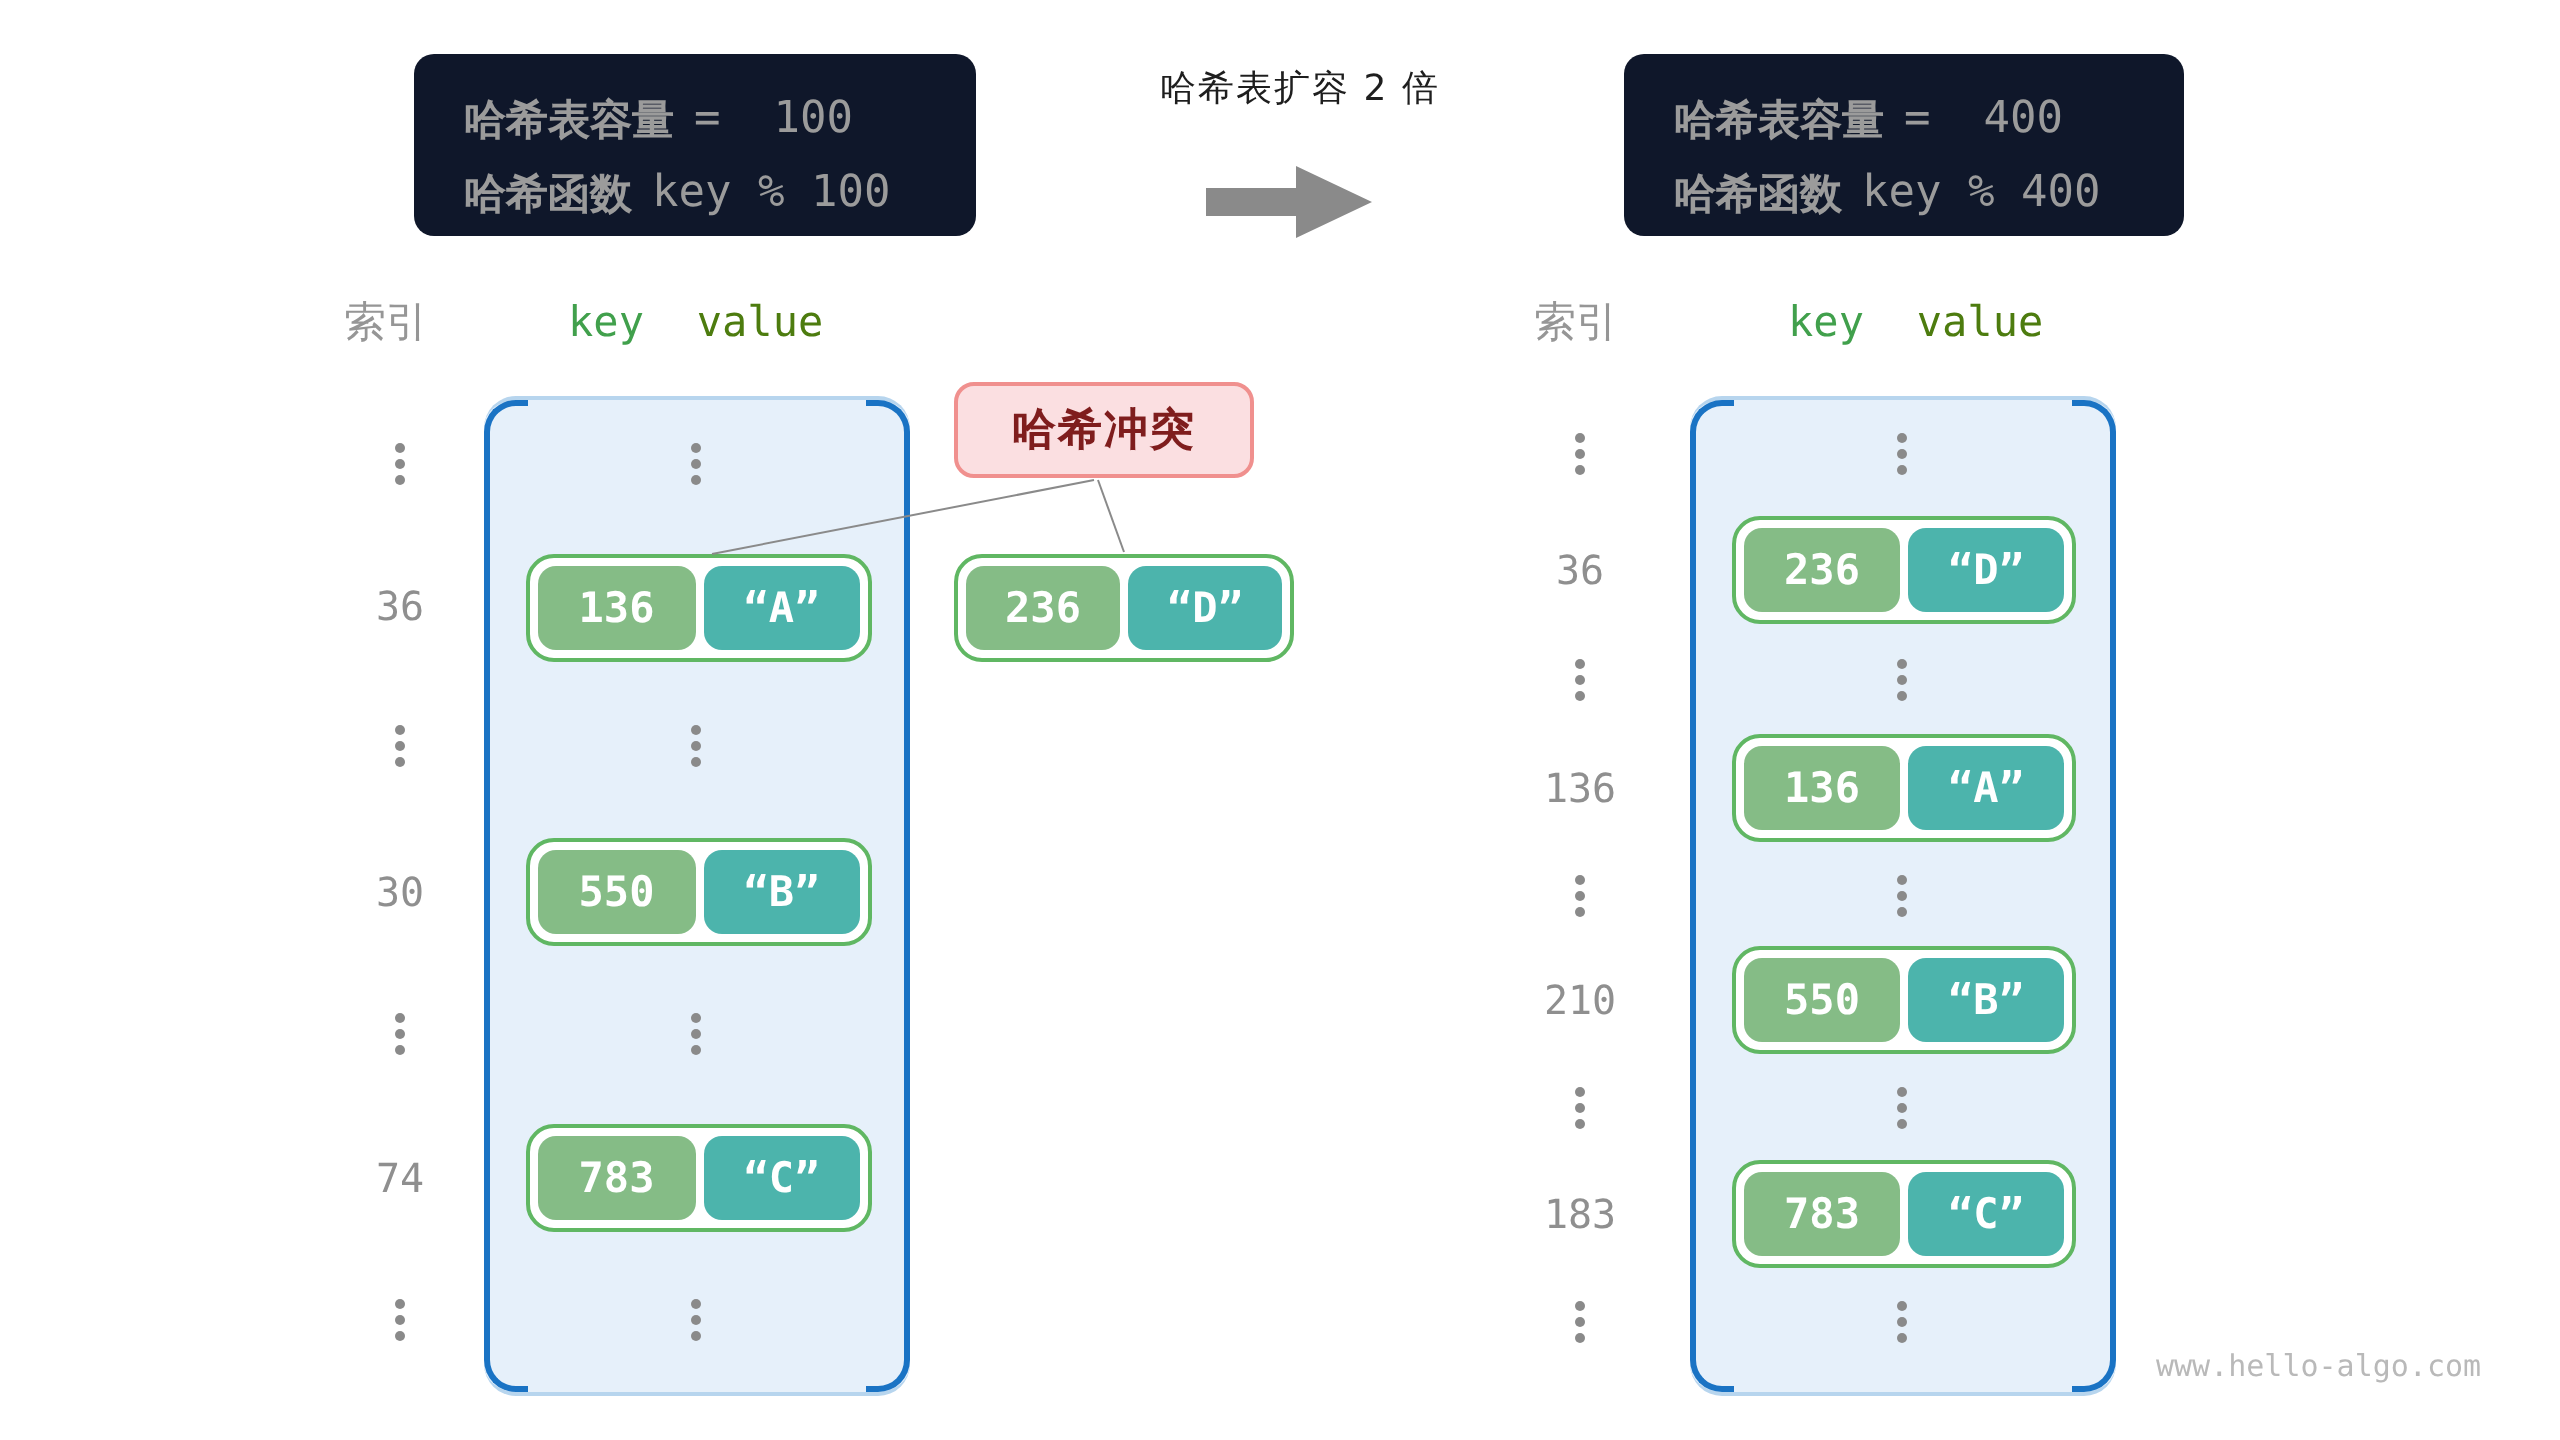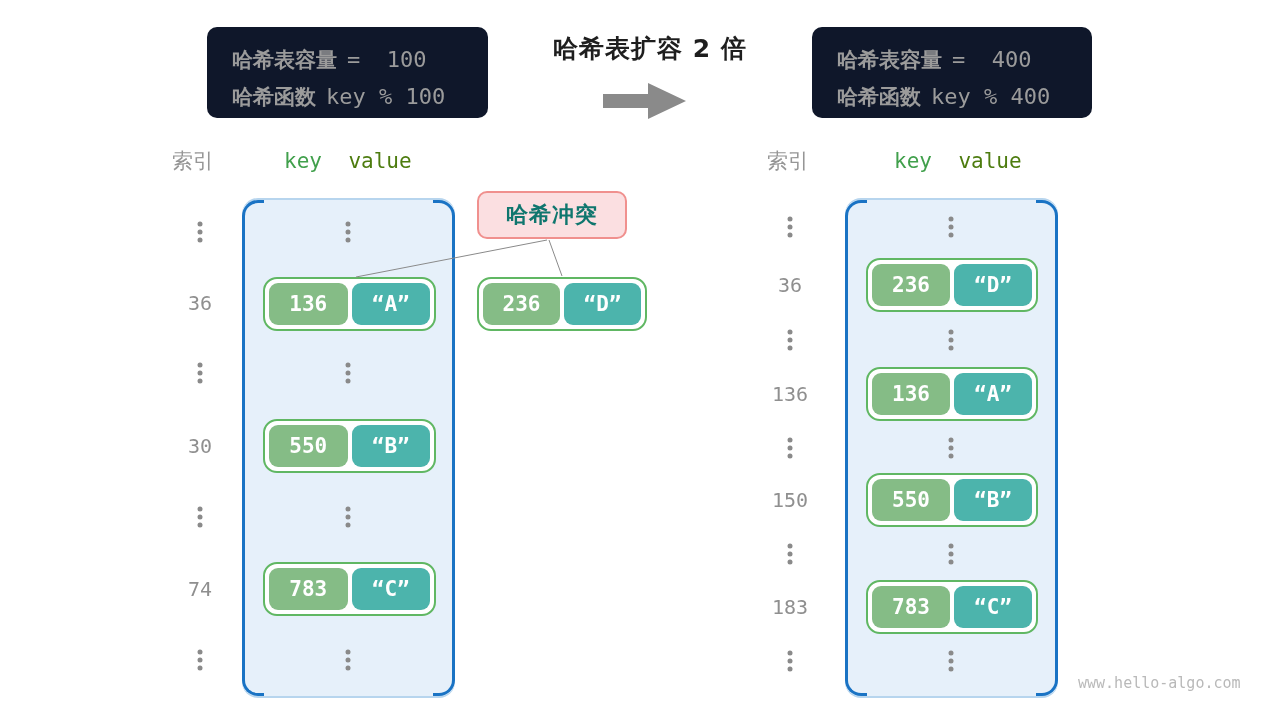--- a/index.html
+++ b/index.html
@@ -8,21 +8,21 @@
 
   
   .cap-box{position:absolute;background:#0f172a;border-radius:10px;color:#9b9b9b;
            box-sizing:border-box;padding-top:14px;padding-left:25px;}
   .cap-line{height:37px;display:flex;align-items:center;gap:10px;}
   .cap-label{font-weight:bold;font-size:21px;}
   .cap-code{font-family:"DejaVu Sans Mono",monospace;font-size:22px;white-space:pre;}
 
   
   .expand-title{position:absolute;left:500px;top:32px;width:300px;text-align:center;
-                font-size:25px;font-weight:bold;color:#1e1e1e;letter-spacing:1px;}
+                font-size:18px;font-weight:normal;color:#1e1e1e;letter-spacing:1px;}
   .arrow-svg{position:absolute;left:603px;top:80px;}
 
   
   .hdr{position:absolute;transform:translate(-50%,-50%);font-size:21px;white-space:nowrap;}
   .hdr-index{color:#969696;}
   .hdr-key{font-family:"DejaVu Sans Mono",monospace;color:#41a04c;}
   .hdr-value{font-family:"DejaVu Sans Mono",monospace;color:#4d7c0f;}
 
   
   .array-box{position:absolute;width:213px;height:500px;background:#e6f0fa;
@@ -46,21 +46,21 @@
   .vdots i{width:5px;height:5px;border-radius:50%;background:#8a8a8a;}
 
   
   .idx{position:absolute;transform:translate(-50%,-50%);font-family:"DejaVu Sans Mono",monospace;
        font-size:20px;color:#8f8f8f;white-space:nowrap;}
 
   
   .collision{position:absolute;left:477px;top:191px;width:150px;height:48px;background:#fbdfe1;
              border:2px solid #f0908e;border-radius:10px;box-sizing:border-box;
              display:flex;align-items:center;justify-content:center;
-             font-size:22px;font-weight:bold;color:#0f766e;letter-spacing:1px;}
+             font-size:22px;font-weight:bold;color:#7f1d1d;letter-spacing:1px;}
 
   .lines-overlay{position:absolute;left:0;top:0;pointer-events:none;}
 
   .watermark{position:absolute;left:1078px;top:674px;font-family:"DejaVu Sans Mono",monospace;
              font-size:15px;color:#b9b9b9;}
 </style>
 </head>
 <body>
 
 <div class="canvas">
@@ -228,21 +228,21 @@
       <i></i>
     </div>
   <div class="vdots" style="left:790px;top:661px;">
       <i></i>
       <i></i>
       <i></i>
     </div>
 
   <span class="idx" style="left:790px;top:285px;">36</span>
   <span class="idx" style="left:790px;top:394px;">136</span>
-  <span class="idx" style="left:790px;top:500px;">150</span>
+  <span class="idx" style="left:790px;top:500px;">210</span>
   <span class="idx" style="left:790px;top:607px;">183</span>
 
   <div class="pair" style="left:866px;top:258px;width:172px;">
     <div class="cell cell-key">236</div>
     <div class="cell cell-value">“D”</div>
   </div>
   <div class="pair" style="left:866px;top:367px;width:172px;">
     <div class="cell cell-key">136</div>
     <div class="cell cell-value">“A”</div>
   </div>

